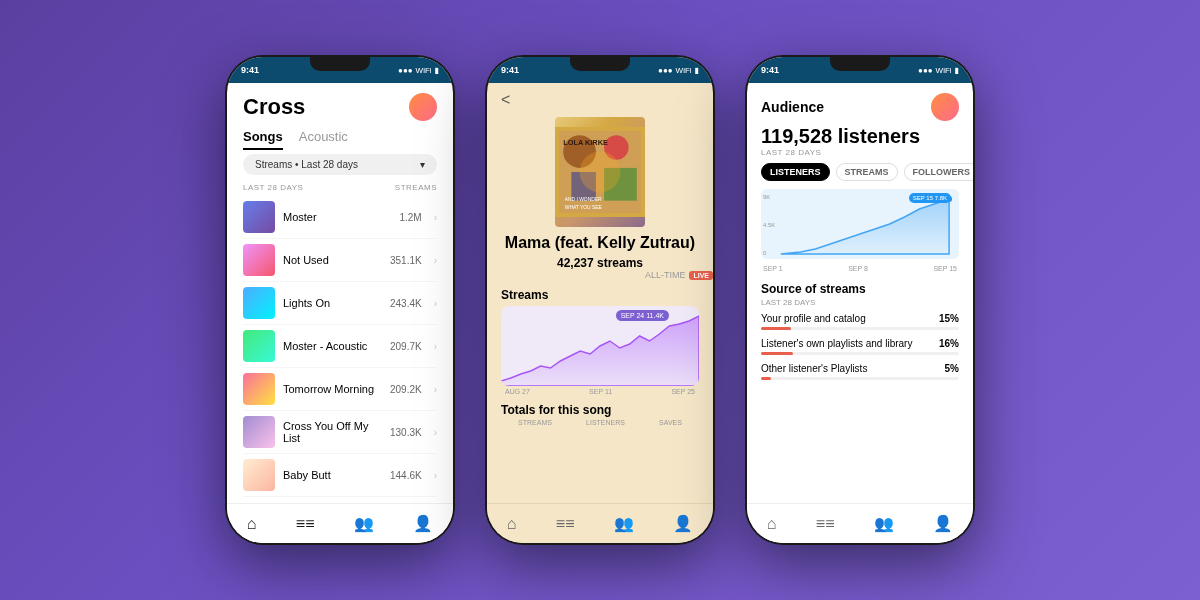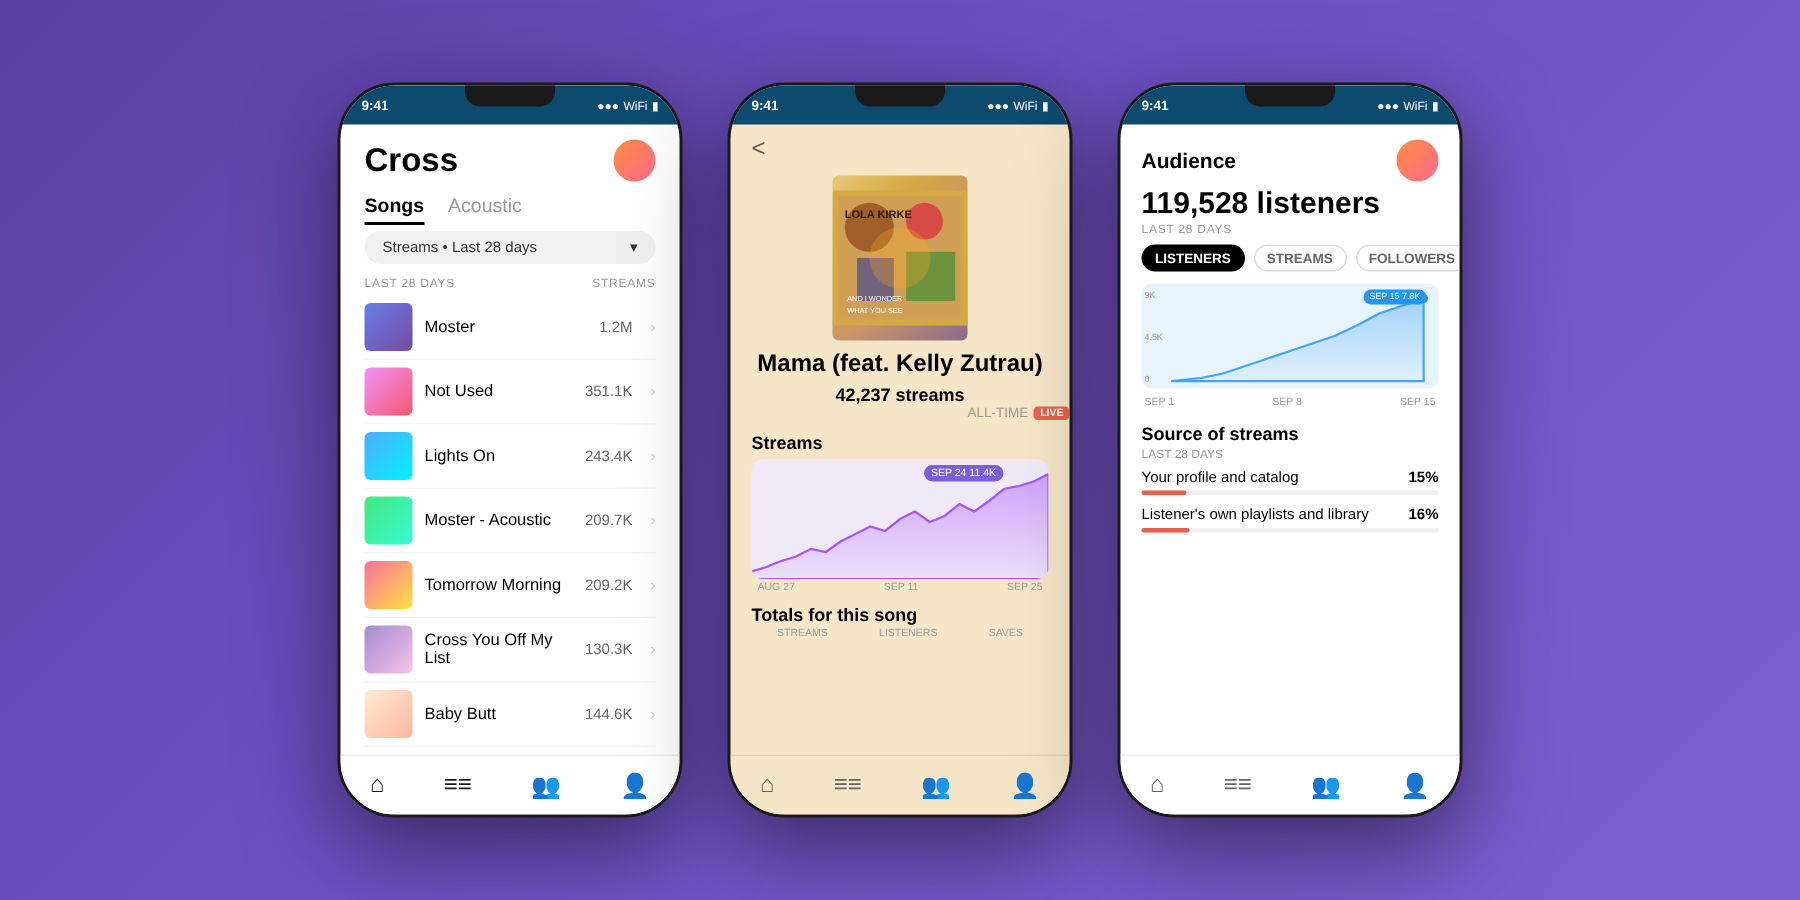--- a/index.html
+++ b/index.html
@@ -671,20 +671,29 @@
         <div class="source-row">
           <div class="source-row-header">
             <span class="source-name">Listener's own playlists and library</span>
             <span class="source-pct">16%</span>
           </div>
           <div class="source-bar-bg">
             <div class="source-bar" style="width:16%"></div>
           </div>
         </div>
 
+        <div class="source-row">
+          <div class="source-row-header">
+            <span class="source-name">Other listener's Playlists</span>
+            <span class="source-pct">5%</span>
+          </div>
+          <div class="source-bar-bg">
+            <div class="source-bar" style="width:5%"></div>
+          </div>
+        </div>
       </div>
 
       <div class="bottom-nav">
         <span class="nav-icon">⌂</span>
         <span class="nav-icon">≡≡</span>
         <span class="nav-icon active">👥</span>
         <span class="nav-icon">👤</span>
       </div>
     </div>
   </div>

